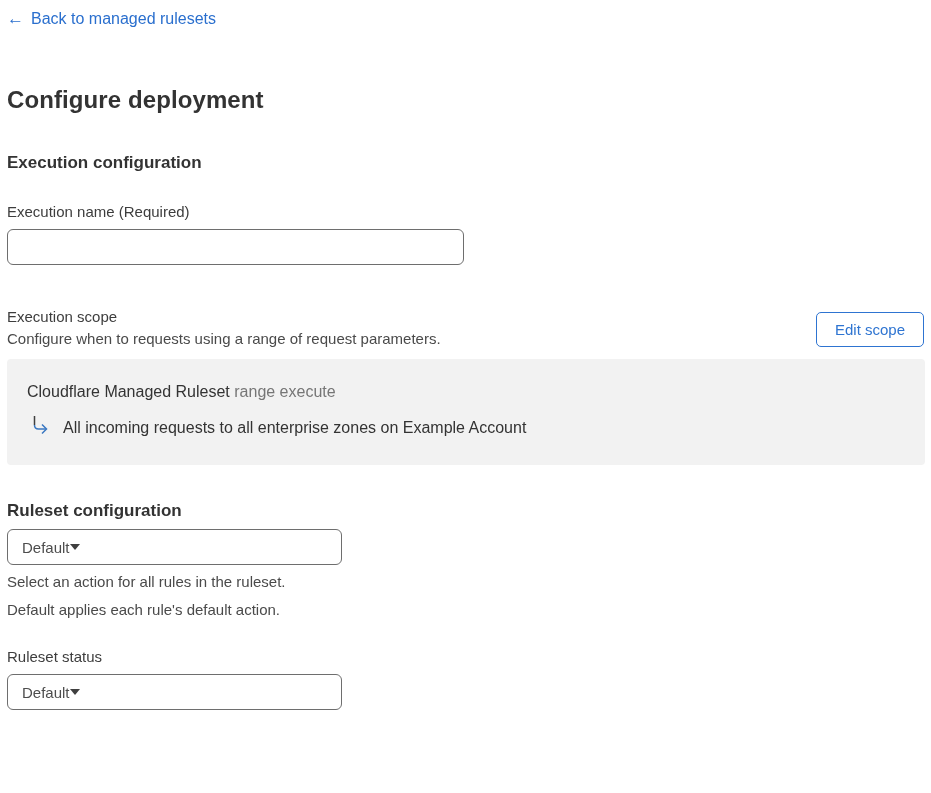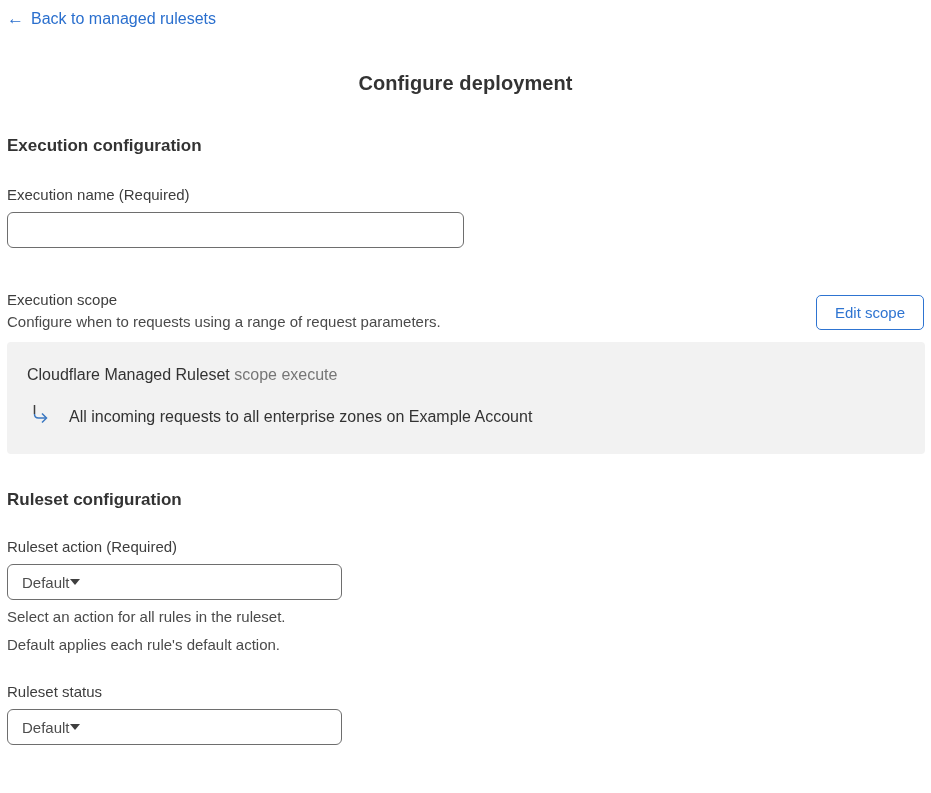--- a/index.html
+++ b/index.html
@@ -15,23 +15,23 @@
   
   .back-link {
     display: inline-flex; align-items: center; gap: 7px;
     color: #2a6fce; font-size: 16px; line-height: 22px;
     text-decoration: none; cursor: pointer;
   }
   .back-link .arrow { font-size: 17px; line-height: 20px; }
 
   
   h1.page-title {
-    margin-top: 38px;
-    font-size: 20px; line-height: 30px; font-weight: 700;
-    color: #333333; letter-spacing: 0.1px; text-align: center;
+    margin-top: 55px;
+    font-size: 24px; line-height: 30px; font-weight: 700;
+    color: #333333; letter-spacing: 0.1px;
   }
   h3.section-title {
     margin-top: 36px;
     font-size: 17px; line-height: 23px; font-weight: 700;
     color: #333333;
   }
 
   .field-label { margin-top: 28px; font-size: 15px; line-height: 20px; color: #3d3d3d; }
 
   input.text-input {
@@ -61,21 +61,21 @@
     margin-top: 9px;
     width: 918px;
     background: #f2f2f2;
     border-radius: 4px;
     padding: 22px 20px;
   }
   .summary-line1 { font-size: 16px; line-height: 22px; }
   .summary-ruleset-name { color: #333333; }
   .summary-muted { color: #767676; }
   .summary-line2 {
-    margin-top: 20px; display: flex; align-items: flex-start; gap: 19px;
+    margin-top: 14px; display: flex; align-items: flex-start; gap: 13px;
     font-size: 16px; line-height: 22px; color: #333333;
   }
   .summary-line2 .branch-icon { margin-left: 3px; margin-top: -2px; flex: 0 0 auto; }
 
   h1.section-h1 {
     margin-top: 44px;
     font-size: 22px; line-height: 30px; font-weight: 700; color: #333333;
   }
   h3.sub-title { margin-top: 34px; font-size: 17px; line-height: 23px; font-weight: 700; }
 
@@ -119,38 +119,37 @@
 
   <div class="scope-row">
     <div class="scope-label">Execution scope</div>
     <div class="scope-desc">Configure when to requests using a range of request parameters.</div>
     <button class="edit-scope-btn">Edit scope</button>
   </div>
 
   <div class="scope-summary">
     <div class="summary-line1">
       <span class="summary-ruleset-name">Cloudflare Managed Ruleset</span>
-      <span class="summary-muted">scope execute</span>
+      <span class="summary-muted">range execute</span>
     </div>
     <div class="summary-line2">
       <span class="branch-icon">
         <svg width="20" height="22" viewBox="0 0 20 22" fill="none">
           <path d="M4.5 1 V10" stroke="#3f3f3f" stroke-width="1.5"></path>
           <path d="M4.5 10 q0 4 4 4 H16" stroke="#3b78c2" stroke-width="1.5" fill="none"></path>
           <path d="M12 9.5 L16.5 14 L12 18.5" stroke="#3b78c2" stroke-width="1.5" fill="none"></path>
         </svg>
       </span>
       <span>All incoming requests to all enterprise zones on Example Account</span>
     </div>
   </div>
 
 
   <h3 class="sub-title">Ruleset configuration</h3>
 
-  <div class="select-label">Ruleset action (Required)</div>
   <div class="select-box">
     <span class="select-value">Default</span>
     <span class="select-caret"></span>
   </div>
   <div class="help-text">Select an action for all rules in the ruleset.</div>
   <div class="help-text">Default applies each rule's default action.</div>
 
   <div class="select-label">Ruleset status</div>
   <div class="select-box">
     <span class="select-value">Default</span>

